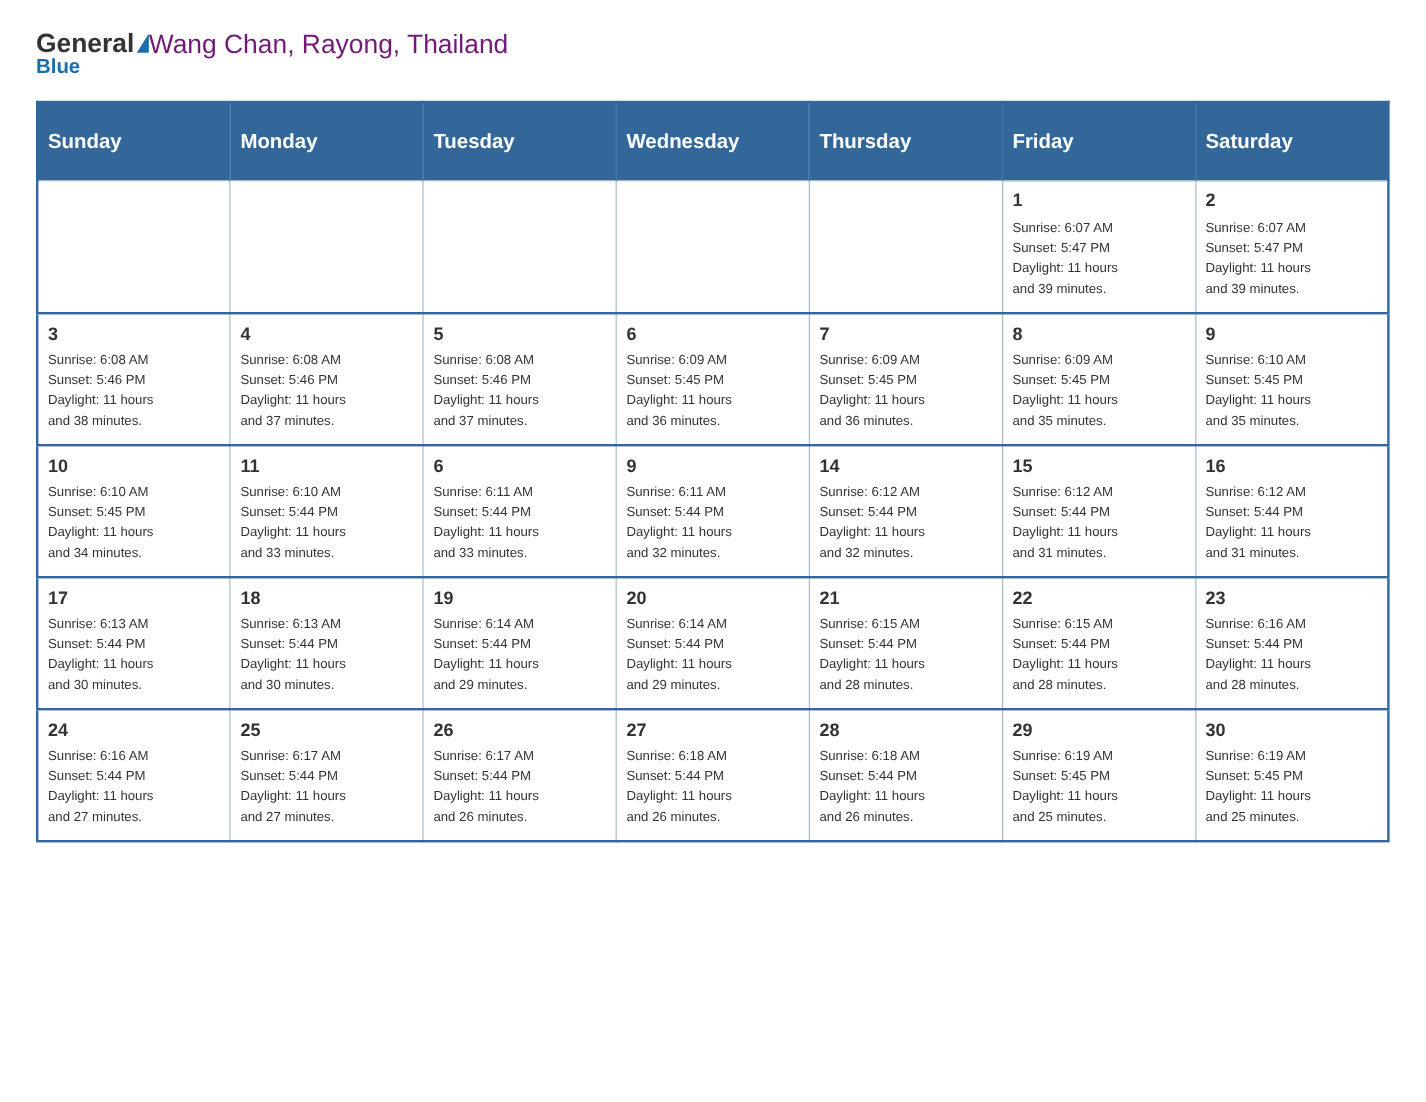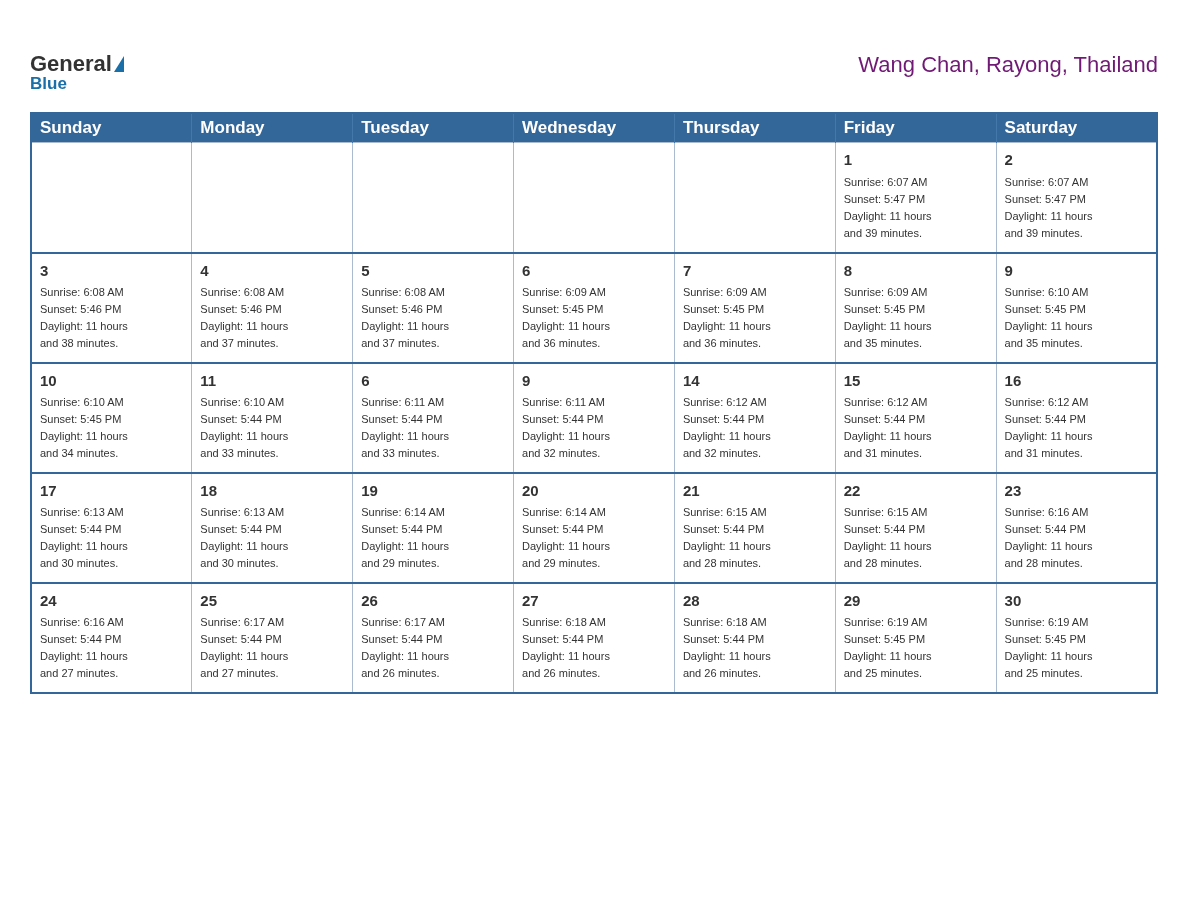--- a/index.html
+++ b/index.html
@@ -6,24 +6,23 @@
     body {
       font-family: Arial, sans-serif;
       background: #fff;
       color: #333;
       padding: 20px 30px;
       width: 1188px;
       min-height: 918px;
     }
     .header {
       display: flex;
-      justify-content: space-between;
+      justify-content: flex-start;
       align-items: flex-start;
       margin-bottom: 20px;
-      margin-top: 28px;
     }
     .logo {
       display: flex;
       flex-direction: column;
       align-items: flex-start;
       padding-top: 5px;
     }
     .logo-general {
       font-size: 22px;
       font-weight: bold;
@@ -66,21 +65,21 @@
     .calendar {
       width: 100%;
       border-collapse: collapse;
       border: 2px solid #336699;
     }
     .calendar thead th {
       background-color: #336699;
       color: #fff;
       font-size: 17px;
       font-weight: bold;
-      padding: 4px 8px;
+      padding: 22px 8px;
       text-align: left;
       border-right: 1px solid #4477aa;
     }
     .calendar thead th:last-child {
       border-right: none;
     }
     .calendar tbody td {
       vertical-align: top;
       border: 1px solid #aabbd0;
       padding: 6px 8px;

